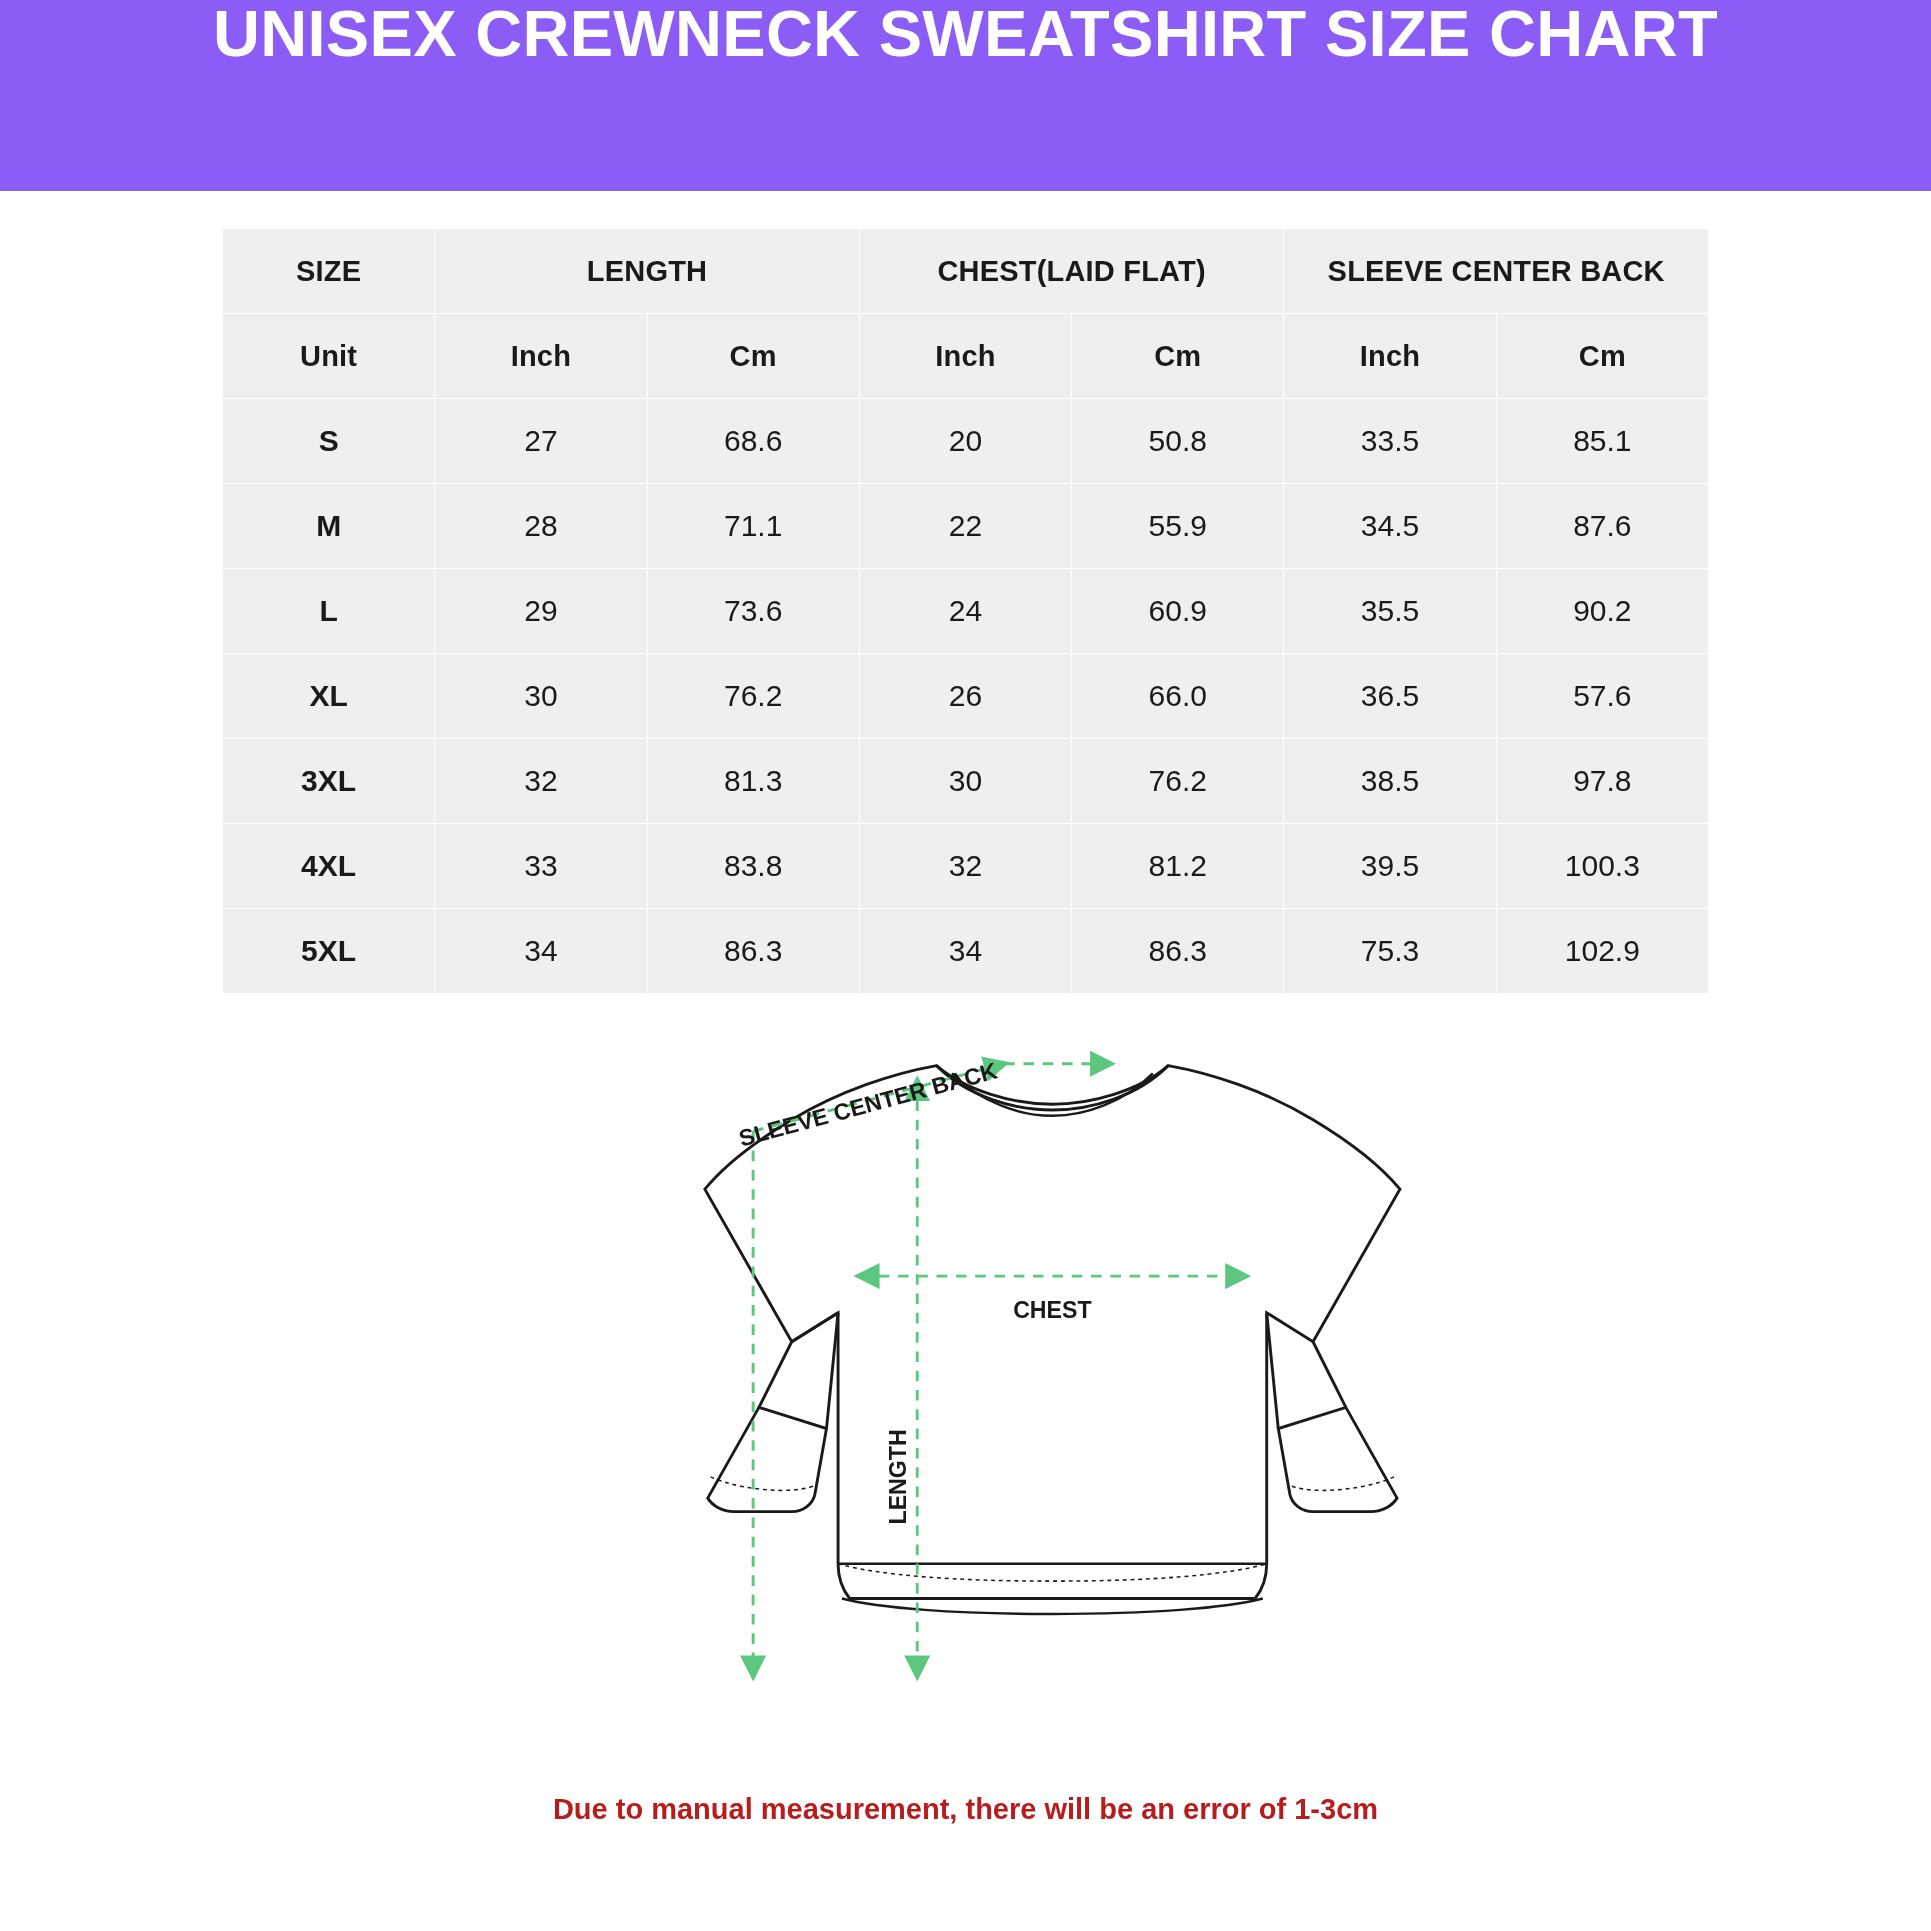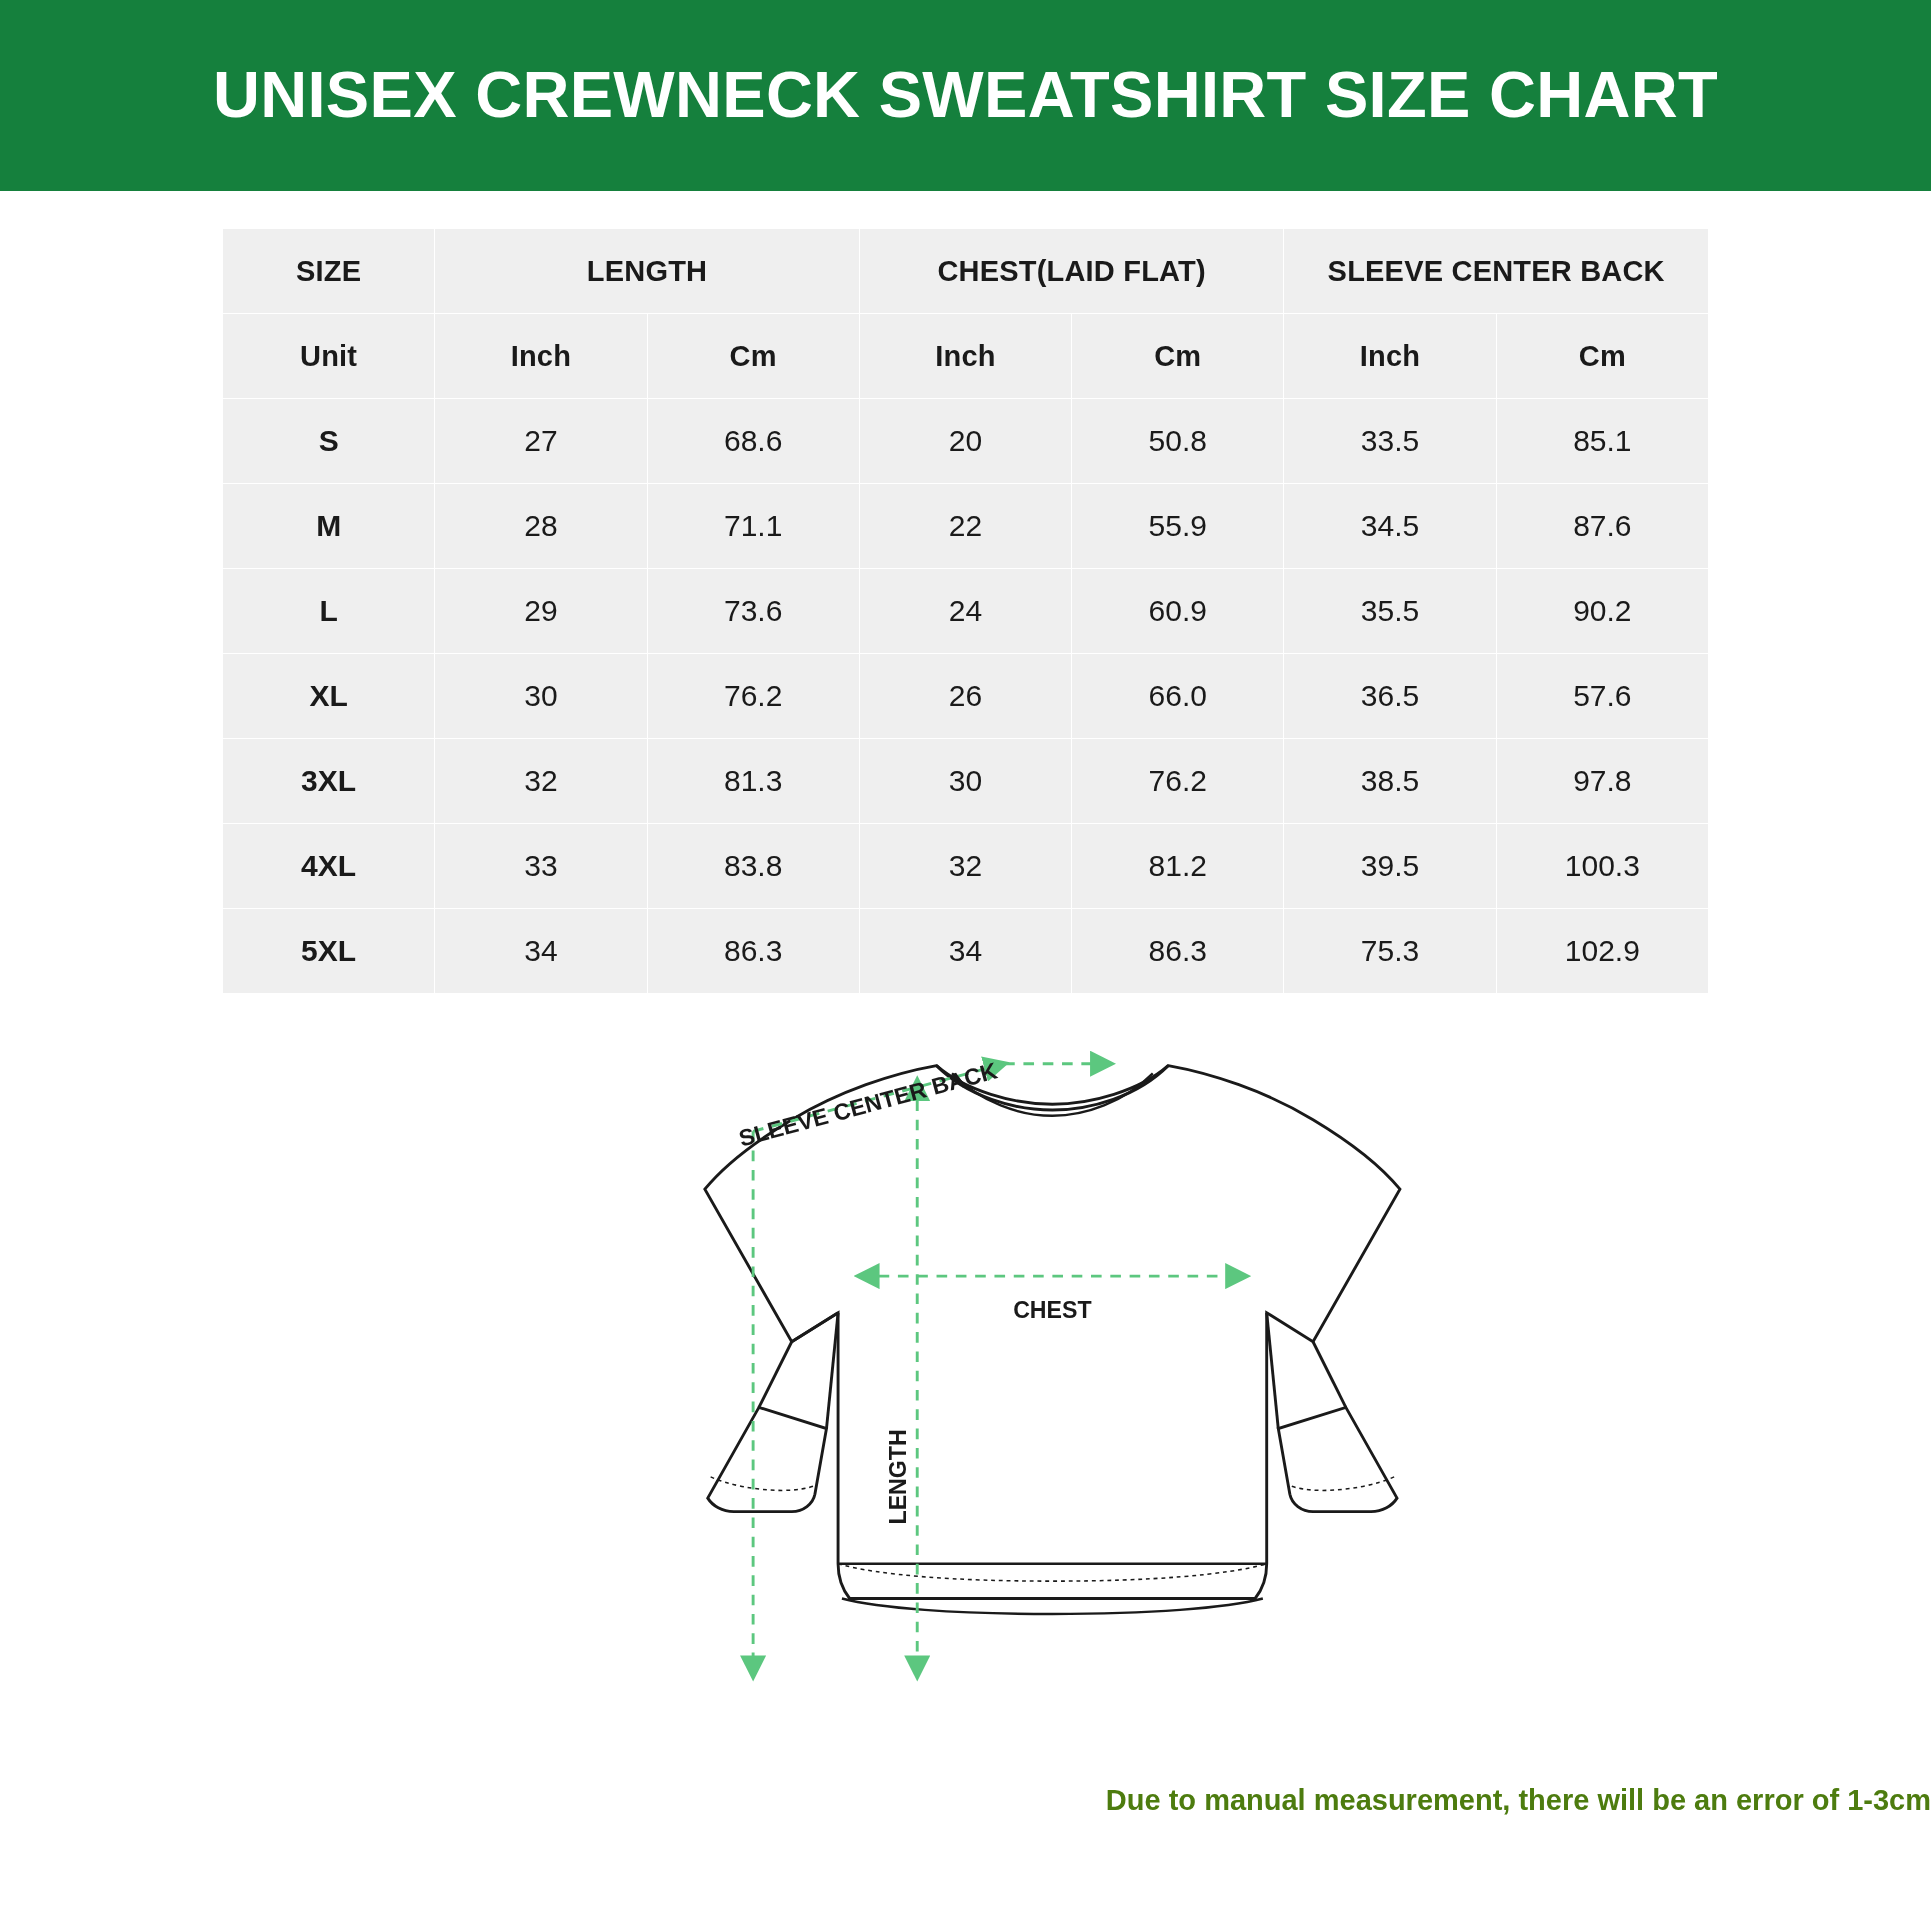--- a/index.html
+++ b/index.html
@@ -12,23 +12,23 @@
     height: 1931px;
     font-family: "Liberation Sans", sans-serif;
     overflow: hidden;
     position: relative;
   }
 
   
   .header-banner {
     width: 100%;
     height: 191px;
-    background: #15803d;
+    background: #8b5cf6;
     display: flex;
-    align-items: center;
+    align-items: flex-start;
     justify-content: center;
     box-sizing: border-box;
   }
   .header-title {
     color: #ffffff;
     font-size: 65px;
     font-weight: bold;
     letter-spacing: 0.3px;
     text-align: center;
     line-height: 1.05;
@@ -80,25 +80,25 @@
     height: 734px;
     margin-top: 29px;
   }
   .illustration svg {
     display: block;
     margin: 0 auto;
   }
 
   
   .footnote {
-    text-align: right;
-    color: #4d7c0f;
+    text-align: center;
+    color: #b91c1c;
     font-size: 29px;
     font-weight: bold;
-    margin-top: 27px;
+    margin-top: 36px;
   }
 </style>
 </head>
 <body>
 
 <div class="header-banner">
   <div class="header-title">UNISEX CREWNECK SWEATSHIRT SIZE CHART</div>
 </div>
 
 <div class="table-wrap">

